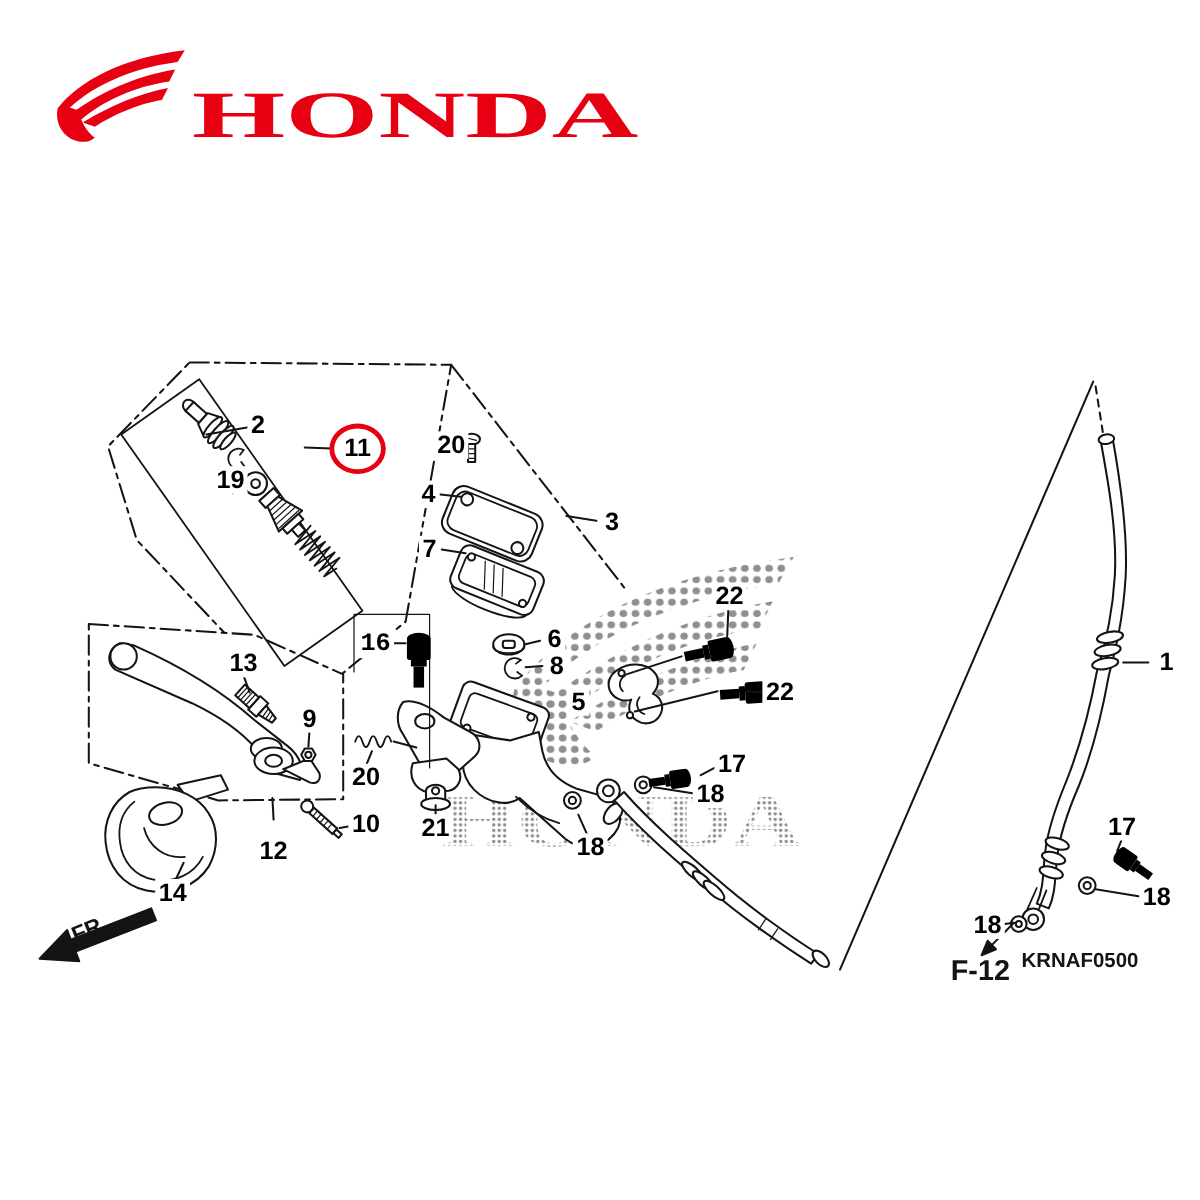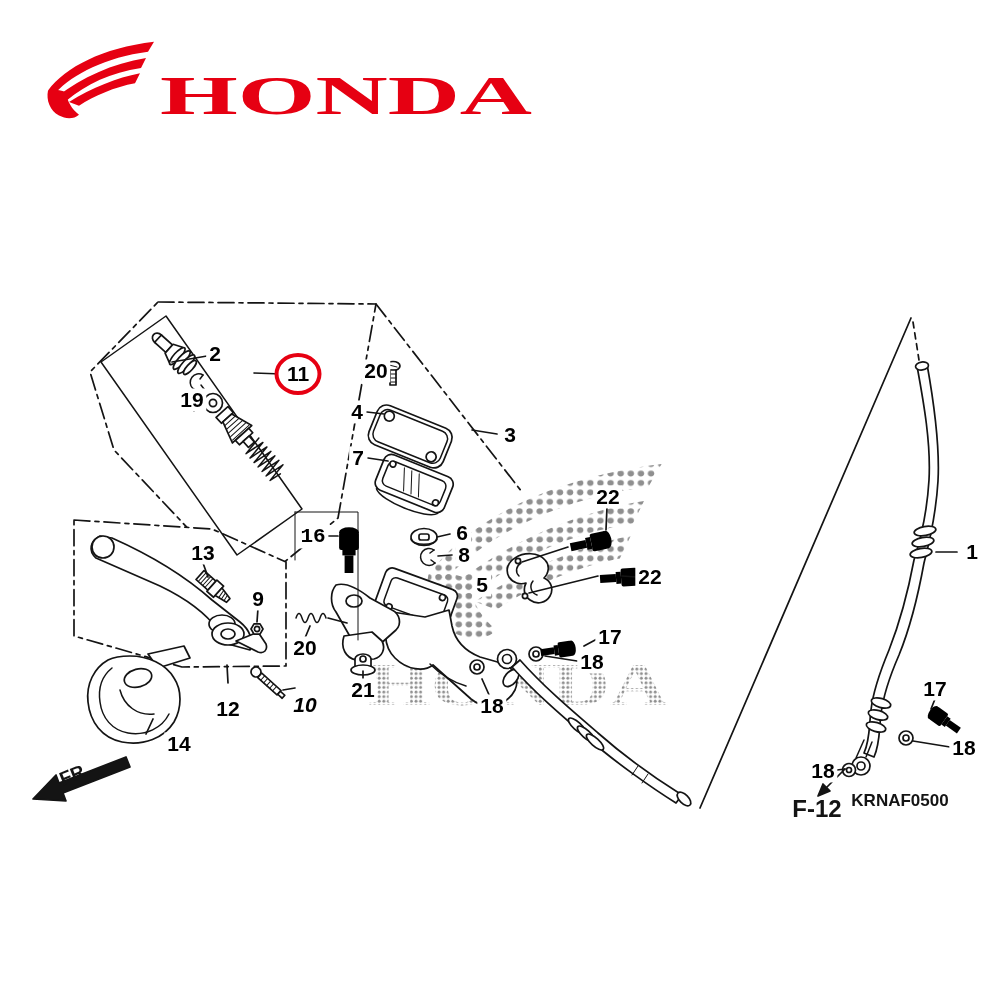--- a/index.html
+++ b/index.html
@@ -284,25 +284,25 @@
 <div>
       <div class="callout" style="left: 972px; top: 552px;">1</div>
       <div class="callout" style="left: 215px; top: 354px;">2</div>
       <div class="callout" style="left: 510px; top: 435px;">3</div>
       <div class="callout" style="left: 357px; top: 412px;">4</div>
       <div class="callout" style="left: 482px; top: 585px;">5</div>
       <div class="callout" style="left: 462px; top: 533px;">6</div>
       <div class="callout" style="left: 358px; top: 458px;">7</div>
       <div class="callout" style="left: 464px; top: 555px;">8</div>
       <div class="callout" style="left: 258px; top: 599px;">9</div>
-      <div class="callout" style="left: 305px; top: 705px; font-style: italic;">10</div>
+      <div class="callout" style="left: 305px; top: 687px;">10</div>
       <div class="callout circled" style="left: 298px; top: 374px;">11</div>
       <div class="callout" style="left: 228px; top: 694px; margin-top: 15px;">12</div>
       <div class="callout" style="left: 305px; top: 648px;">20</div>
-      <div class="callout" style="left: 144px; top: 744px; margin-left: 35px;">14</div>
+      <div class="callout" style="left: 144px; top: 744px;">14</div>
       <div class="callout" style="left: 203px; top: 553px;">13</div>
       <div class="callout" style="left: 313px; top: 537px; font-family: Liberation Mono, monospace;">16</div>
       <div class="callout" style="left: 610px; top: 637px;">17</div>
       <div class="callout" style="left: 935px; top: 689px;">17</div>
       <div class="callout" style="left: 592px; top: 662px;">18</div>
       <div class="callout" style="left: 492px; top: 706px;">18</div>
       <div class="callout" style="left: 964px; top: 748px;">18</div>
       <div class="callout" style="left: 823px; top: 771px;">18</div>
       <div class="callout" style="left: 192px; top: 400px;">19</div>
       <div class="callout" style="left: 362px; top: 371px; margin-left: 14px;">20</div>

